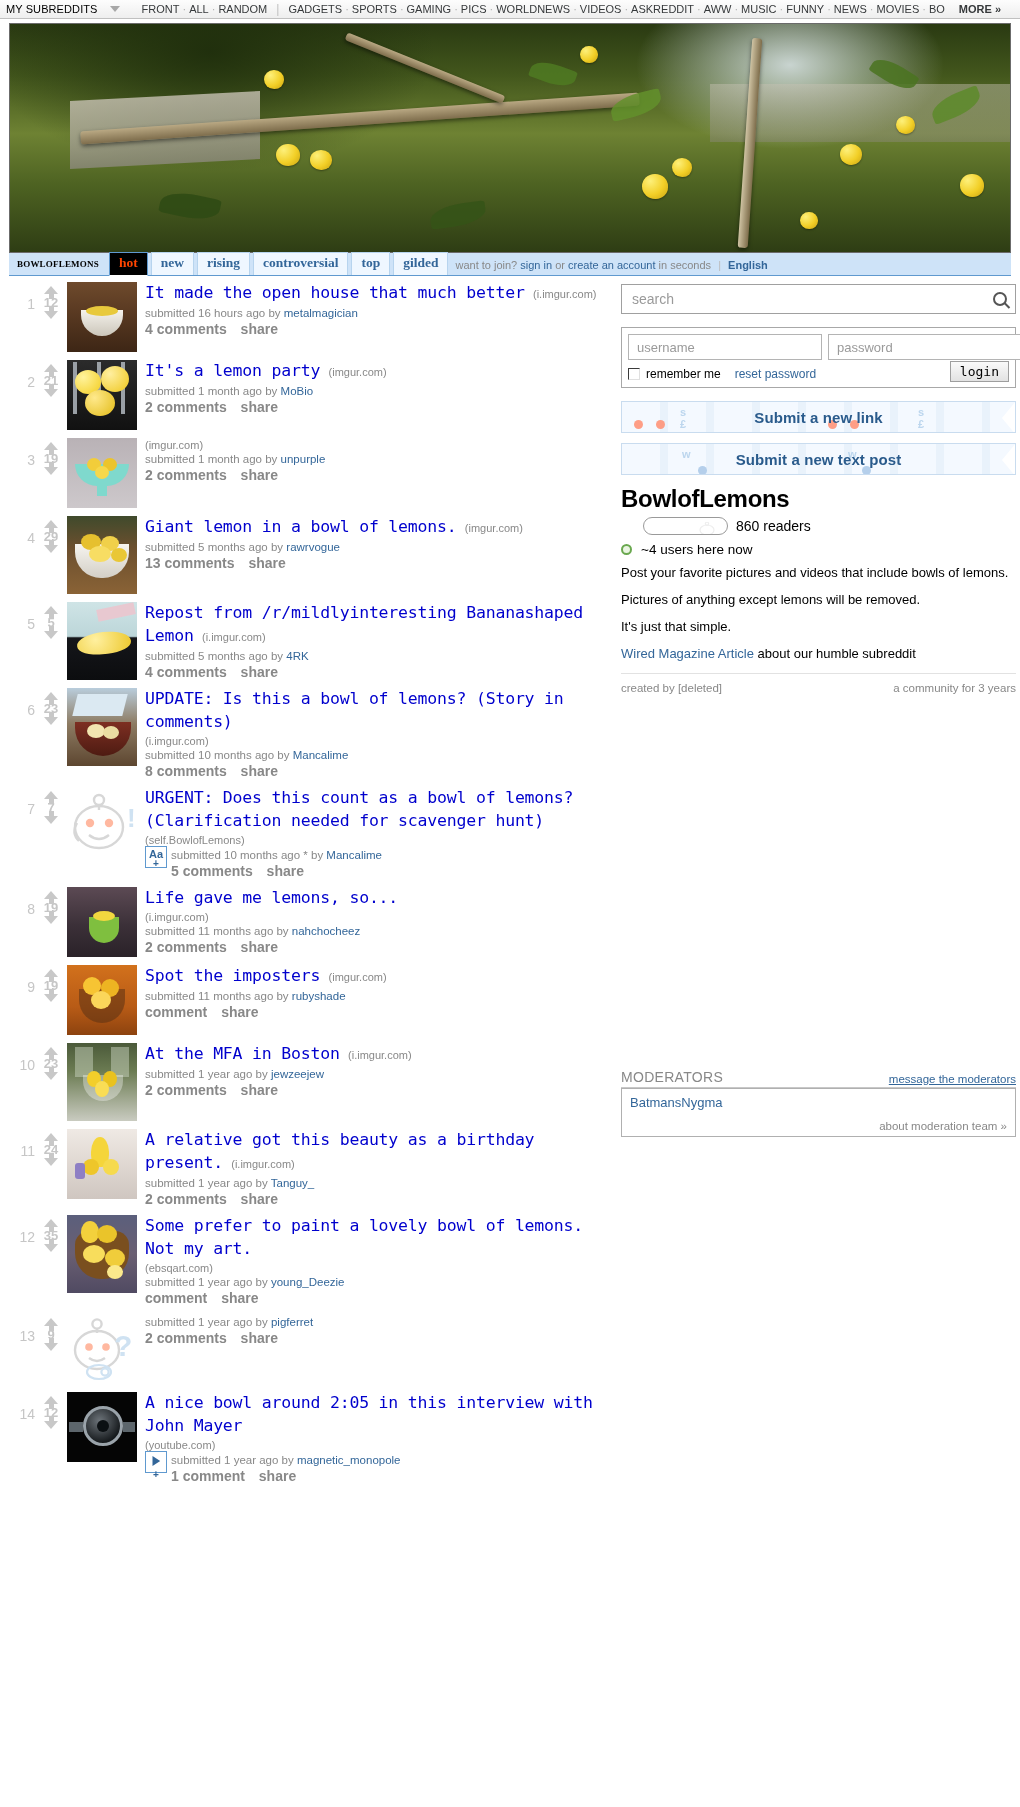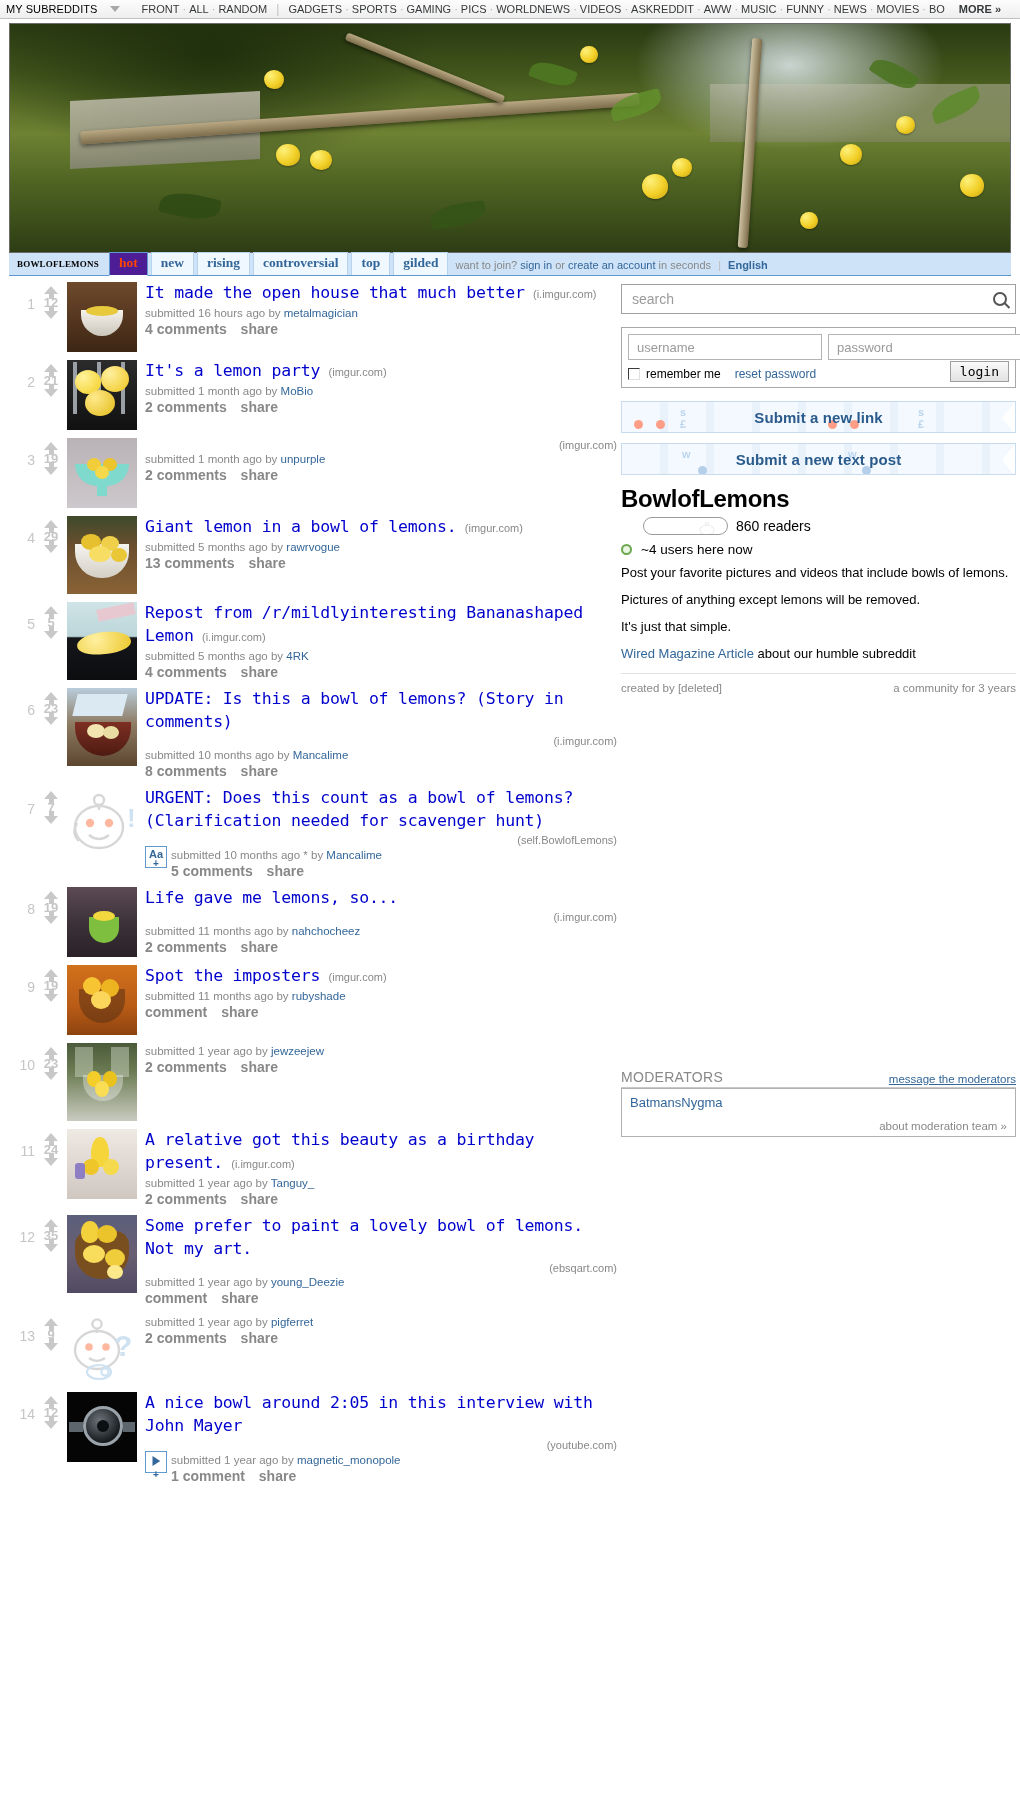--- a/index.html
+++ b/index.html
@@ -118,21 +118,21 @@
     color: #369;
     text-decoration: none;
     background: #eff7ff;
     border-left: 1px solid #b7d4ee;
     border-right: 1px solid #b7d4ee;
     border-top: 1px solid #b7d4ee;
     margin-right: 3px;
     line-height: 16px;
   }
   .tab.selected {
-    background: #4c1d95;
+    background: #000000;
     color: #ff4500;
     border-color: #5f99cf;
     border-bottom: 1px solid #fff;
     margin-bottom: -1px;
   }
   .joinmsg {
     font-size: 11px;
     color: #888;
     padding-bottom: 4px;
     margin-left: 4px;
@@ -212,21 +212,20 @@
     color: #0000cd;
     text-decoration: none;
     letter-spacing: -0.2px;
   }
   .domain {
     color: #888;
     font-size: 11px;
     font-family: "Liberation Sans", sans-serif;
     margin-left: 5px;
     white-space: nowrap;
-    text-align: right;
   }
   .domain.block { display: block; margin-left: 0; margin-top: 1px; }
   .tagline {
     color: #888;
     font-size: 11.5px;
     margin-top: 1px;
     line-height: 15px;
   }
   .tagline a { color: #369; text-decoration: none; }
   .flat-list {
@@ -878,20 +877,24 @@
         </div>
         <div class="thumb tall" style="background:linear-gradient(180deg,#4b5a3a 0%,#6b7b52 36%,#c9cbc0 100%);">
           <div style="position:absolute;left:8px;top:4px;width:18px;height:30px;background:rgba(200,210,190,.5);"></div>
           <div style="position:absolute;left:44px;top:4px;width:18px;height:30px;background:rgba(200,210,190,.5);"></div>
           <div style="position:absolute;left:16px;top:32px;width:40px;height:26px;border-radius:0 0 20px 20px;background:rgba(255,255,255,.35);"></div>
           <div style="position:absolute;left:20px;top:28px;width:14px;height:16px;border-radius:50%;background:#f3ce2a;"></div>
           <div style="position:absolute;left:36px;top:28px;width:14px;height:16px;border-radius:50%;background:#e9c21e;"></div>
           <div style="position:absolute;left:28px;top:38px;width:14px;height:16px;border-radius:50%;background:#f9dd55;"></div>
         </div>
         <div class="entry">
+          <div class="title-line">
+            <a href="#" class="ptitle">At the MFA in Boston</a>
+            <span class="domain">(i.imgur.com)</span>
+          </div>
           <div class="tagline">
             <span>submitted 1 year ago by</span>
             <a href="#">jewzeejew</a>
           </div>
           <div class="flat-list">
             <a href="#">2 comments</a>
             <a href="#">share</a>
           </div>
         </div>
       </div>

